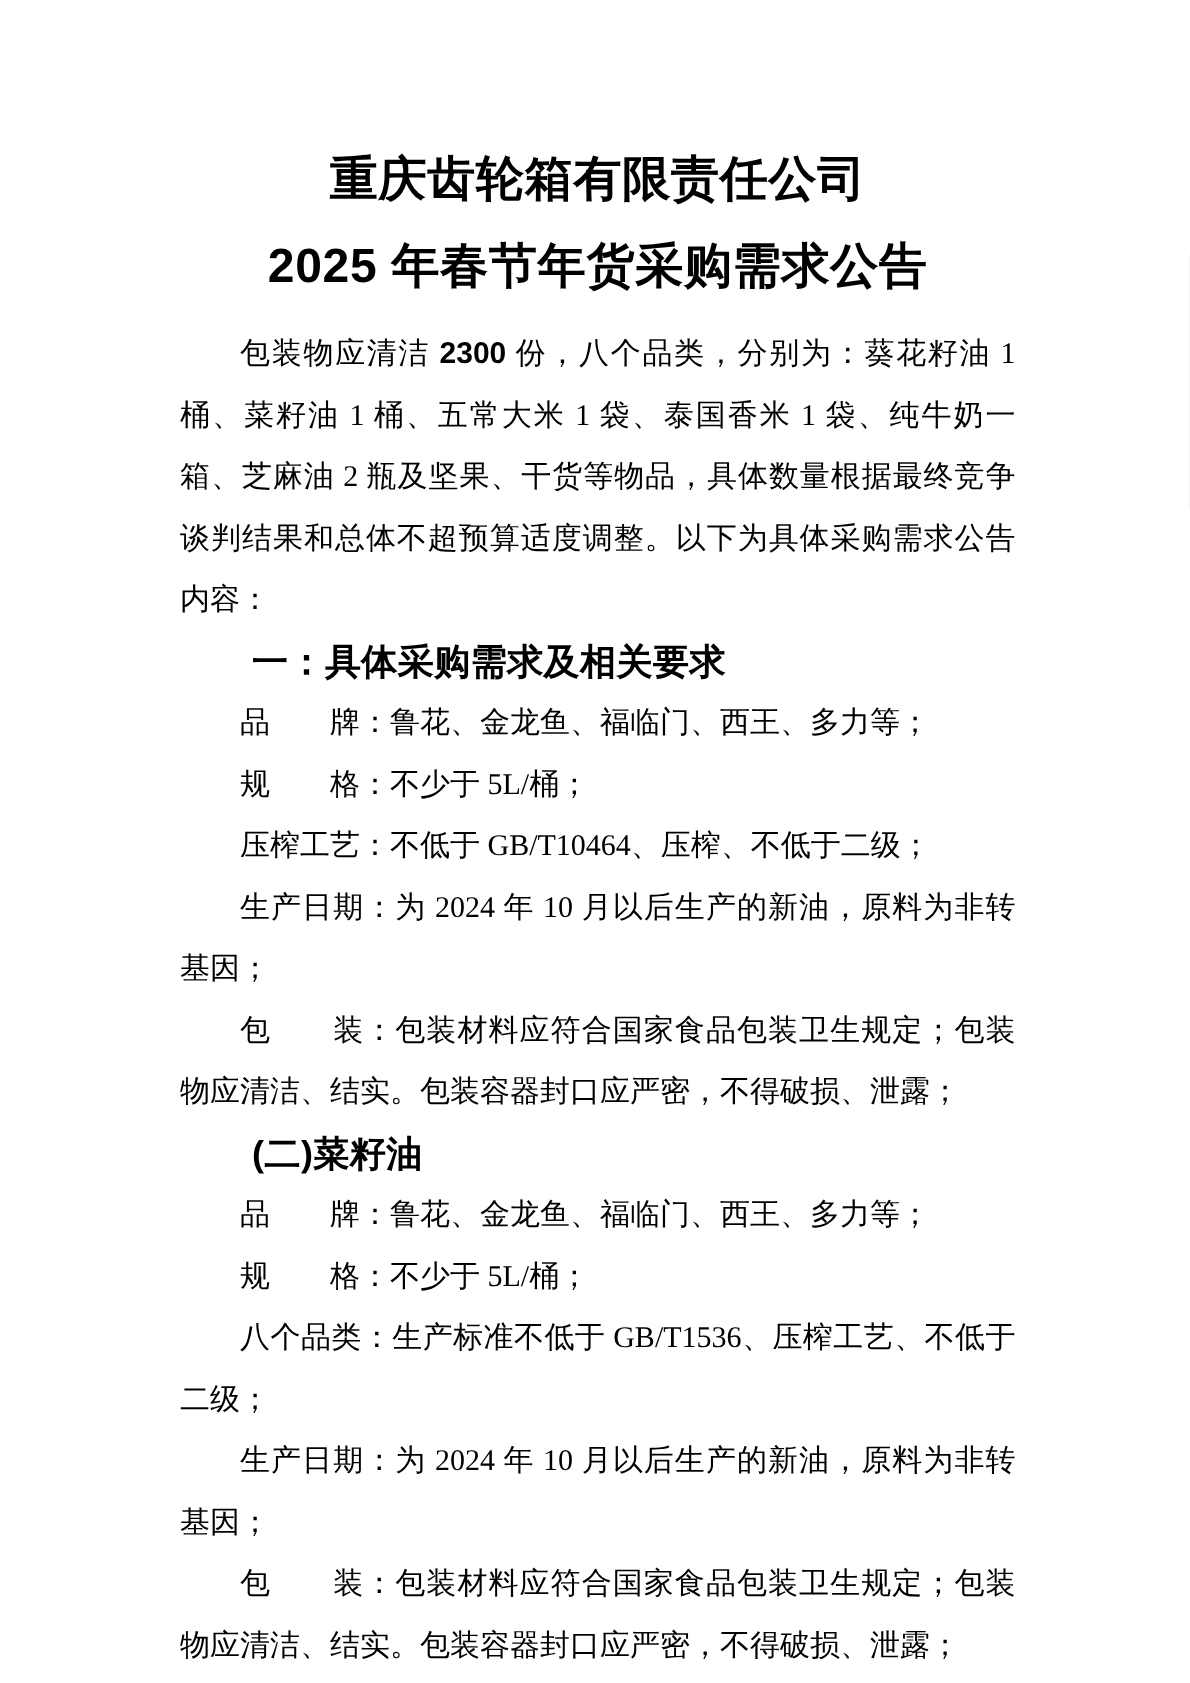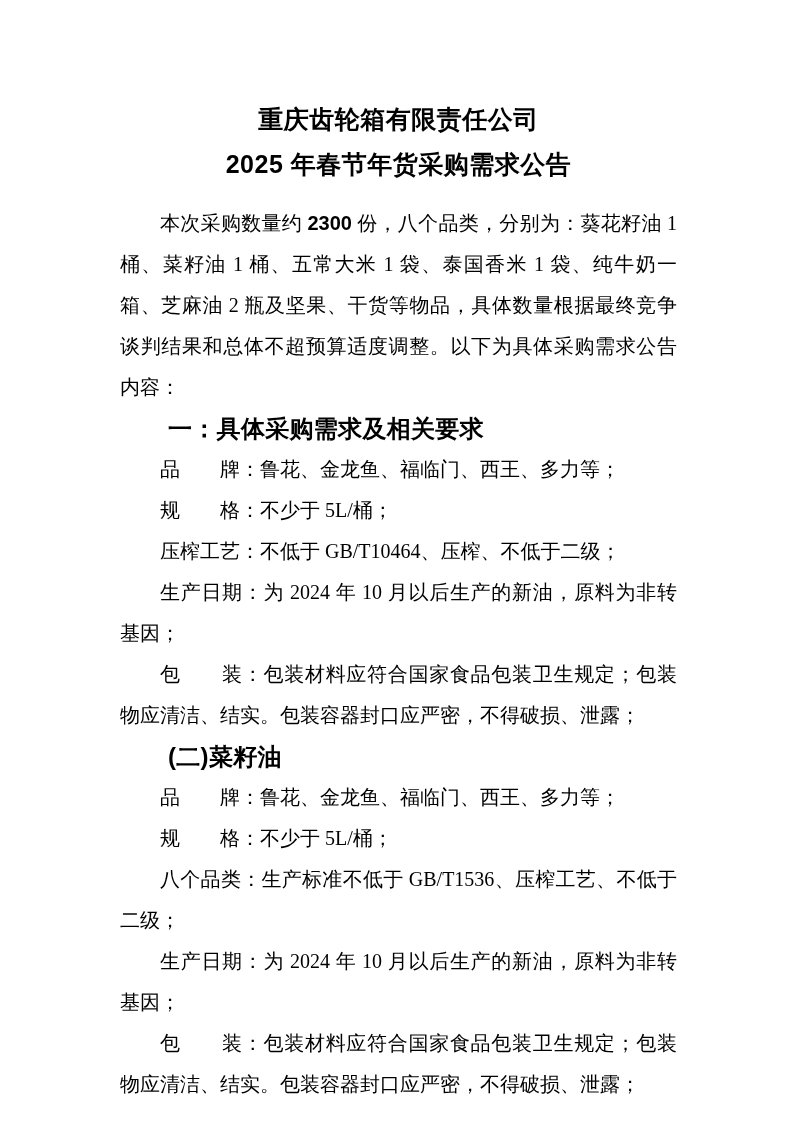--- a/index.html
+++ b/index.html
@@ -14,25 +14,25 @@
     overflow: hidden;
     font-family: "Liberation Serif", "DejaVu Serif", serif;
   }
   .doc {
     padding: 104px 116px 0 120px;
   }
   .title, .subtitle {
     text-align: center;
     font-family: "Liberation Sans", "DejaVu Sans", sans-serif;
     font-weight: 700;
-    font-size: 25px;
+    font-size: 32px;
     line-height: 30px;
     letter-spacing: 0.5px;
   }
-  .subtitle { margin-top: 15px; }
+  .subtitle { margin-top: 28px; }
   .bodytext {
     margin-top: 24px;
     font-size: 20px;
     line-height: 41px;
   }
   .intro {
     text-align: justify;
     text-indent: 2em;
   }
   .intro .num-bold {
@@ -58,21 +58,21 @@
 
 <div class="page">
   <div class="doc">
 
     <div class="title">重庆齿轮箱有限责任公司</div>
 
     <div class="subtitle">2025 年春节年货采购需求公告</div>
 
     <div class="bodytext">
 
-      <p class="intro"><span>本次采购数量约 </span><span class="num-bold">2300</span><span> 份，八个品类，分别为：葵花籽油 1 桶、菜籽油 1 桶、五常大米 1 袋、泰国香米 1 袋、纯牛奶一箱、芝麻油 2 瓶及坚果、干货等物品，具体数量根据最终竞争谈判结果和总体不超预算适度调整。以下为具体采购需求公告内容：</span></p>
+      <p class="intro"><span>包装物应清洁 </span><span class="num-bold">2300</span><span> 份，八个品类，分别为：葵花籽油 1 桶、菜籽油 1 桶、五常大米 1 袋、泰国香米 1 袋、纯牛奶一箱、芝麻油 2 瓶及坚果、干货等物品，具体数量根据最终竞争谈判结果和总体不超预算适度调整。以下为具体采购需求公告内容：</span></p>
 
       <div class="sec-heading">一：具体采购需求及相关要求</div>
 
       <p class="spec">品　　牌：鲁花、金龙鱼、福临门、西王、多力等；</p>
       <p class="spec">规　　格：不少于 5L/桶；</p>
       <p class="spec">压榨工艺：不低于 GB/T10464、压榨、不低于二级；</p>
       <p class="spec">生产日期：为 2024 年 10 月以后生产的新油，原料为非转基因；</p>
       <p class="spec">包　　装：包装材料应符合国家食品包装卫生规定；包装物应清洁、结实。包装容器封口应严密，不得破损、泄露；</p>
 
       <div class="sec-heading">(二)菜籽油</div>

